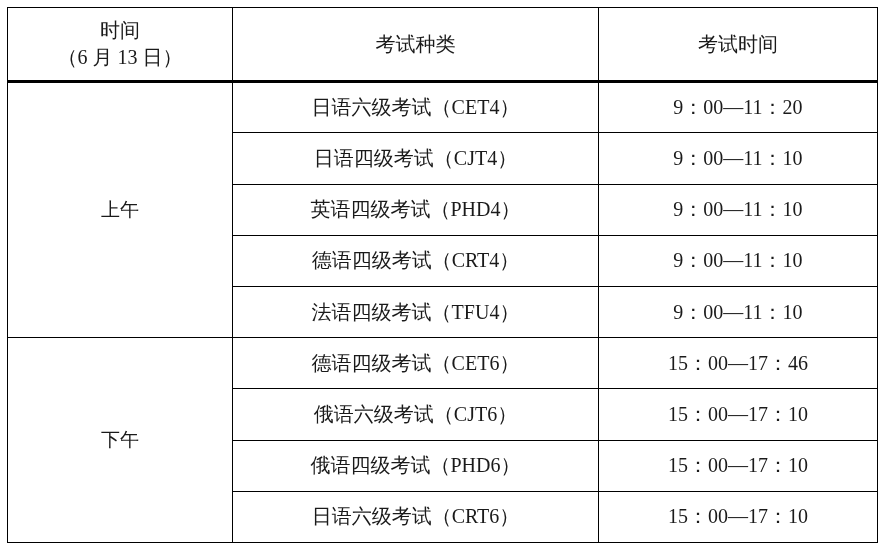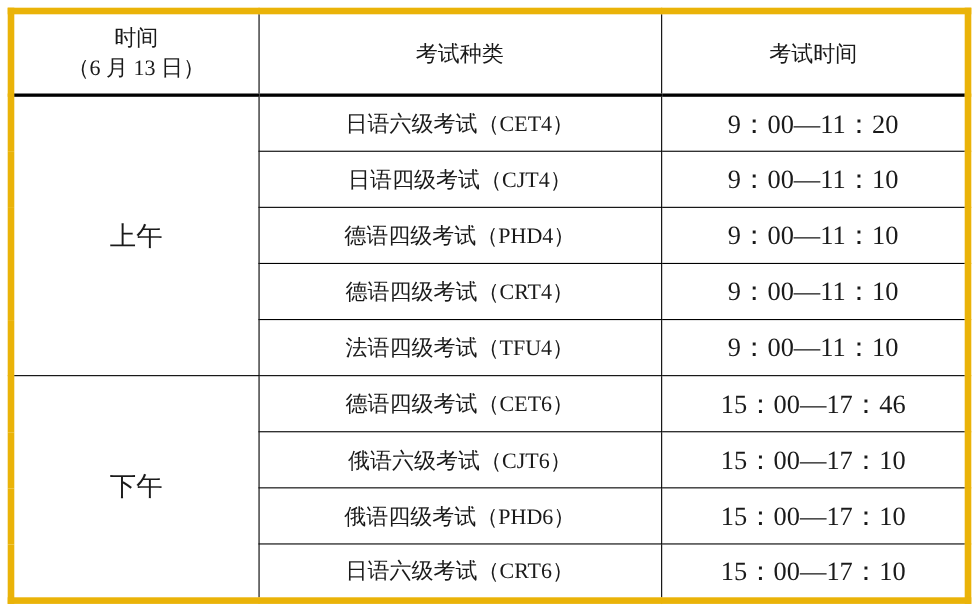--- a/index.html
+++ b/index.html
@@ -19,43 +19,43 @@
     background: #ffffff;
   }
   table.schedule {
     position: absolute;
     left: 7px;
     top: 7px;
     width: 870px;
     height: 536px;
     border-collapse: collapse;
     table-layout: fixed;
-    border: 6px solid #eab308;
+    border: 1px solid #eab308;
     padding-left: 24px;
   }
   col.c1 { width: 225px; }
   col.c2 { width: 366px; }
   col.c3 { width: 279px; }
   th, td {
     border: 1px solid #000000;
     text-align: center;
     vertical-align: middle;
     font-size: 20px;
     font-weight: normal;
     padding: 0;
     background: #ffffff;
   }
   tr.head th {
     height: 72px;
     border-bottom: 3px solid #000000;
     line-height: 27px;
   }
   tr.datarow { height: 51px; }
-  td.period { font-size: 24px; }
-  td.timecell { font-size: 24px; }
+  td.period { font-size: 19px; }
+  td.timecell { font-size: 20px; }
 </style>
 </head>
 <body>
 
 <div class="page">
   <table class="schedule">
     <colgroup>
       <col class="c1">
         <col class="c2">
         <col class="c3">
@@ -73,21 +73,21 @@
       <tr class="datarow">
         <td class="period" rowspan="5">上午</td>
         <td>日语六级考试（CET4）</td>
         <td class="timecell">9：00—11：20</td>
       </tr>
       <tr class="datarow">
         <td>日语四级考试（CJT4）</td>
         <td class="timecell">9：00—11：10</td>
       </tr>
       <tr class="datarow">
-        <td>德语四级考试（PHD4）</td>
+        <td>英语四级考试（PHD4）</td>
         <td class="timecell">9：00—11：10</td>
       </tr>
       <tr class="datarow">
         <td>德语四级考试（CRT4）</td>
         <td class="timecell">9：00—11：10</td>
       </tr>
       <tr class="datarow">
         <td>法语四级考试（TFU4）</td>
         <td class="timecell">9：00—11：10</td>
       </tr>

